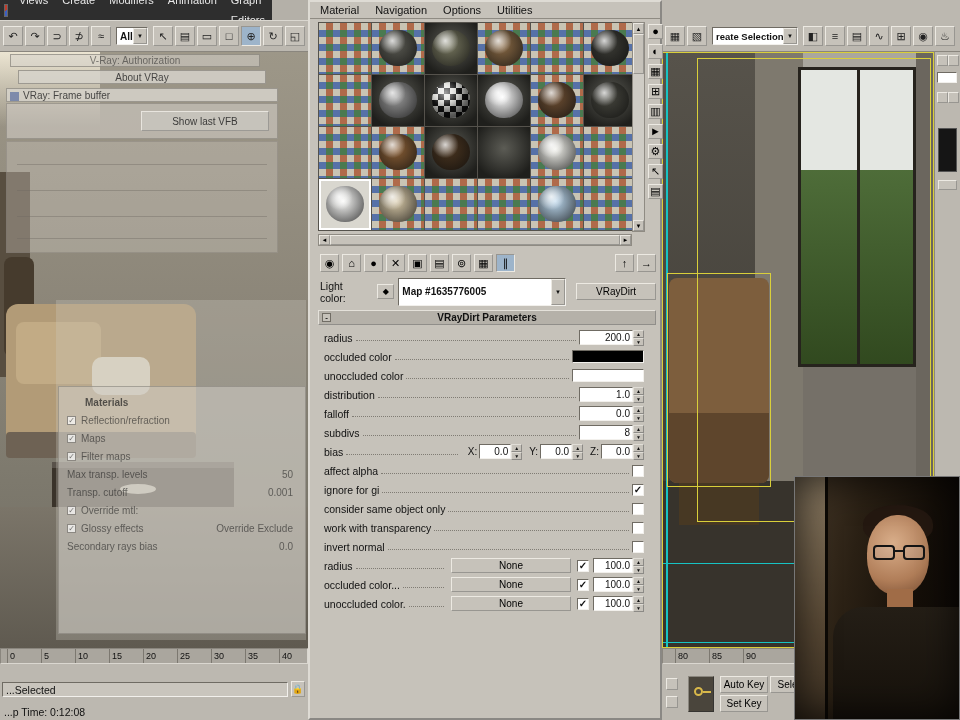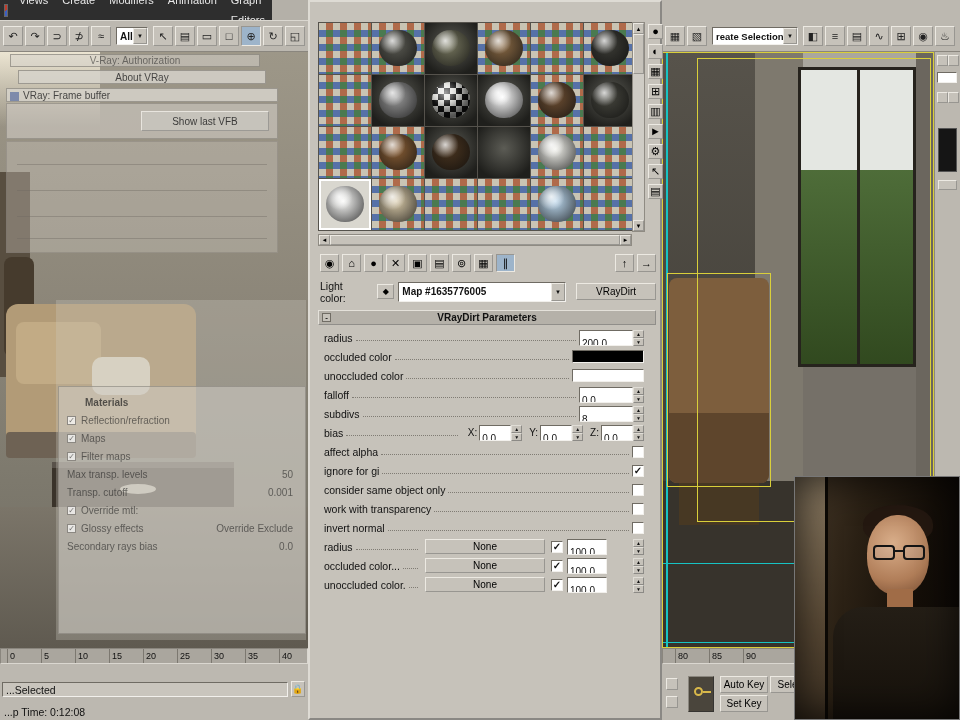--- a/index.html
+++ b/index.html
@@ -127,39 +127,39 @@
   #me-vscroll .scr-btn { width:11px; height:11px; }
   #vthumb { position:absolute; left:0px; top:11px; width:11px; height:40px; background:#c6c2ba; border:1px outset #ece9e2; }
   #hthumb { flex:1; background:#c6c2ba; border:1px outset #ece9e2; margin:0; }
   #me-right-tools { position:absolute; left:338px; top:22px; display:flex; flex-direction:column; gap:5px; }
   #me-right-tools .tool-btn { width:15px; height:15px; font-size:9px; }
   #me-bottom-tools { position:absolute; left:10px; top:252px; width:336px; display:flex; gap:3px; align-items:center; }
   #me-bottom-tools .tool-btn { width:19px; height:18px; font-size:10px; }
   .tool-spacer { flex:1; }
   #light-row { position:absolute; left:10px; top:281px; width:336px; height:17px; display:flex; align-items:center; font-size:10.5px; }
   #light-map-btn { width:17px; height:15px; margin:0 4px 0 6px; font-size:8px; }
-  #map-combo { width:168px; height:20px;text-align:right; }
+  #map-combo { width:168px; height:28px;text-align:right; }
   #type-btn { width:80px; height:17px; font-size:10px; margin-left:10px; }
   #rollout-hdr { position:absolute; left:8px; top:308px; width:338px; height:15px; background:#b5b1a9; border:1px outset #e4e1da; font-size:10px; font-weight:bold; text-align:center; line-height:13px; }
   #rollout-toggle { position:absolute; left:3px; top:2px; width:9px; height:9px; background:#c6c2ba; border:1px solid #716d65; font-size:8px; line-height:7px; text-align:center; font-weight:bold; }
   #me-params { position:absolute; left:8px; top:326px; width:338px; }
   .p-row { display:flex; align-items:center; height:19px; padding:0 12px 0 6px; font-size:10.5px; }
   .p-label { white-space:nowrap; }
   .leader { flex:1; height:1px; border-bottom:1px dotted #807c74; margin:0 3px; transform:translateY(3px); }
   .spin-wrap { display:flex; flex:none; }
-  .spin-field { width:54px; height:15px; background:#fff; border:1px solid; border-color:#6f6b63 #f2f0ec #f2f0ec #6f6b63; font-size:10px; padding:7px 2px; display:block; overflow:hidden; }
+  .spin-field { width:54px; height:15px; background:#fff; border:1px solid; border-color:#6f6b63 #f2f0ec #f2f0ec #6f6b63; font-size:10px; padding:1px 2px; display:block; overflow:hidden;text-align:right; }
   .p-row.xyz .spin-field { width:32px; }
   .p-row.map .spin-field { width:40px; }
   .spin-arrows { width:11px; height:15px; display:flex; flex-direction:column; flex:none; }
   .spin-arrows .sa { flex:1; font-size:5px; line-height:6px; text-align:center; border:1px outset #e0ddd6; background:#c6c2ba; }
   .checkbox { width:12px; height:12px; flex:none; background:#fff; border:1px solid; border-color:#6f6b63 #f2f0ec #f2f0ec #6f6b63; font-size:10px; line-height:10px; text-align:center; font-weight:bold; }
   .swatch { width:72px; height:13px; flex:none; border:1px solid; border-color:#6f6b63 #f2f0ec #f2f0ec #6f6b63; }
   .none-btn { width:120px; height:15px; flex:none; background:#c6c2ba; border:1px outset #ece9e2; font-size:10px; font-family:inherit; margin-left:4px; }
   .p-row.map .checkbox { margin-left:6px; }
-  .p-row.map .spin-wrap { margin-left:4px;gap:26px; }
+  .p-row.map .spin-wrap { margin-left:4px; }
   .axis-label { margin:0 2px 0 7px; font-size:10px; }
 
   
   #webcam { position:absolute; left:794px; top:476px; width:166px; height:244px; z-index:30; overflow:hidden; border:1px solid #777;
     background:linear-gradient(100deg,#4a3c2c 0%, #2a2014 35%, #140e08 70%, #0a0705 100%); }
   #wc-wall { position:absolute; left:0; top:0; width:30px; height:244px; background:linear-gradient(180deg,#8a7a62,#5a4a36 60%,#3a2e20); }
   #wc-door { position:absolute; left:30px; top:0; width:3px; height:244px; background:#0c0905; }
   #wc-hair { position:absolute; left:68px; top:28px; width:70px; height:38px; border-radius:50% 50% 40% 40%; background:#241810; }
   #wc-head { position:absolute; left:72px; top:38px; width:62px; height:80px; border-radius:48% 48% 46% 46%;
     background:radial-gradient(circle at 42% 35%, #d9ae8a, #b07d58 60%, #7d5236 95%); }
@@ -401,20 +401,26 @@
     <button id="key-toggle">
       <span id="key-ring"></span>
       <span id="key-stem"></span>
     </button>
     <button id="autokey-btn" class="btn">Auto Key</button>
     <button id="setkey-btn" class="btn">Set Key</button>
     <button id="selec-btn" class="btn">Selec</button>
   </div>
 
   <div id="mat-editor">
+    <div id="me-menus">
+        <span class="menu-item">Material</span>
+        <span class="menu-item">Navigation</span>
+        <span class="menu-item">Options</span>
+        <span class="menu-item">Utilities</span>
+      </div>
     <div id="me-slot-grid">
         <div class="slot checker"></div>
         <div class="slot checker">
           <div class="sphere" style="background: radial-gradient(circle at 35% 30%, rgba(255, 255, 255, 0.8), rgba(255, 255, 255, 0) 38%), radial-gradient(circle at 45% 42%, rgb(90, 90, 82), rgb(10, 10, 10) 125%);"></div>
         </div>
         <div class="slot dark">
           <div class="sphere" style="background: radial-gradient(circle at 35% 30%, rgba(255, 255, 255, 0.8), rgba(255, 255, 255, 0) 38%), radial-gradient(circle at 45% 42%, rgb(119, 119, 95), rgb(10, 10, 10) 125%);"></div>
         </div>
         <div class="slot checker">
           <div class="sphere" style="background: radial-gradient(circle at 35% 30%, rgba(255, 255, 255, 0.8), rgba(255, 255, 255, 0) 38%), radial-gradient(circle at 45% 42%, rgb(138, 106, 69), rgb(10, 10, 10) 125%);"></div>
@@ -566,20 +572,31 @@
         </div>
         <div class="p-row color">
           <span class="p-label">occluded color</span>
           <span class="leader"></span>
           <span class="swatch" style="background: rgb(0, 0, 0);"></span>
         </div>
         <div class="p-row color">
           <span class="p-label">unoccluded color</span>
           <span class="leader"></span>
           <span class="swatch" style="background: rgb(255, 255, 255);"></span>
+        </div>
+        <div class="p-row spinner">
+          <span class="p-label">distribution</span>
+          <span class="leader"></span>
+          <span class="spin-wrap">
+            <span class="spin-field">1.0</span>
+            <span class="spin-arrows">
+              <span class="sa">▲</span>
+              <span class="sa">▼</span>
+            </span>
+          </span>
         </div>
         <div class="p-row spinner">
           <span class="p-label">falloff</span>
           <span class="leader"></span>
           <span class="spin-wrap">
             <span class="spin-field">0.0</span>
             <span class="spin-arrows">
               <span class="sa">▲</span>
               <span class="sa">▼</span>
             </span>

